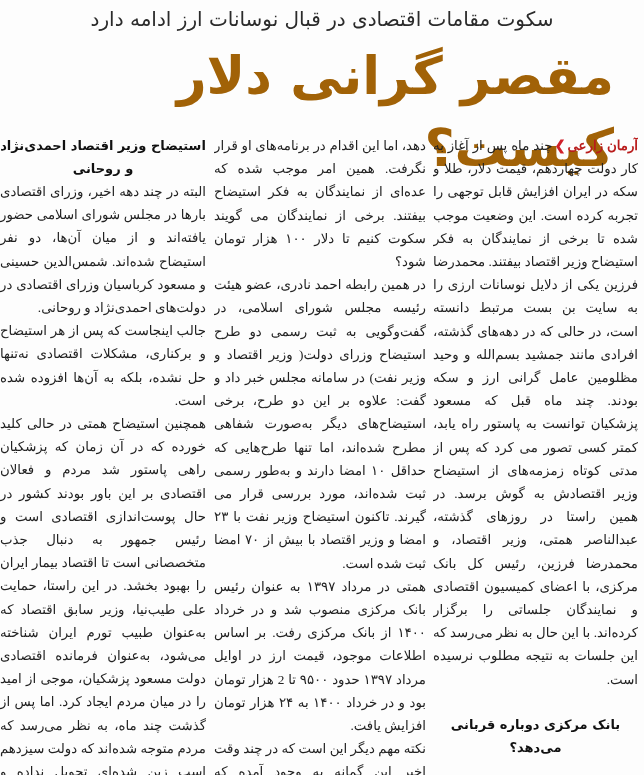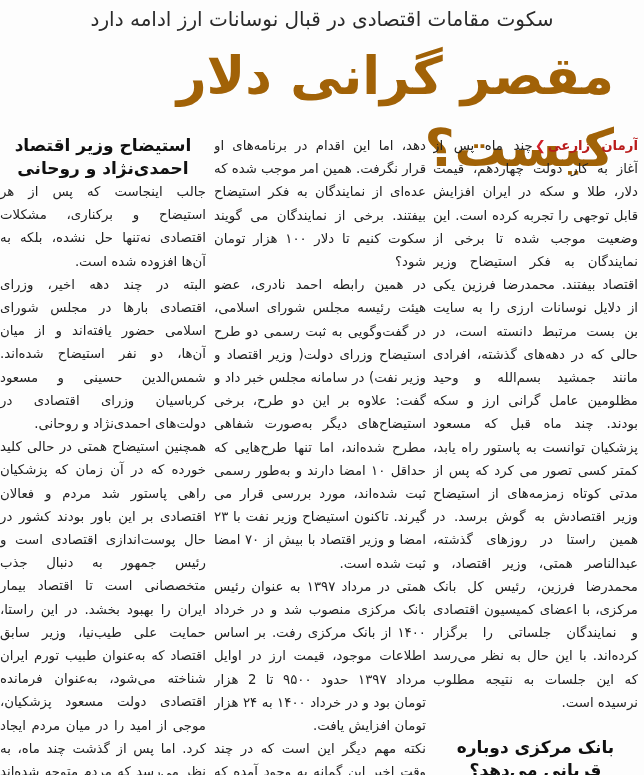--- a/index.html
+++ b/index.html
@@ -19,25 +19,25 @@
       position: absolute; top: 134px; left: 0; right: 0; bottom: 0;
     }
     .col {
       position: absolute; top: 0; bottom: 0;
       font-size: 13.3px; line-height: 23.2px; text-align: justify; text-align-last: right;
       color: #222; overflow: hidden;
     }
     .col-1 { right: 6px; width: 205px; }
     .col-2 { right: 218px; width: 212px; }
     .col-3 { right: 438px; width: 206px; left: 0; }
-    .col p { margin: 0; text-indent: 0; }
+    .col p { margin: 0; text-indent: 0; font-family: Liberation Serif, serif; }
     .author { font-weight: bold; color: #b91c1c; }
     .marker { color: #d0202a; font-weight: bold; margin: 0 2px; }
     .subhead {
-      font-weight: bold; font-size: 17px; line-height: 23px; color: #111;
+      font-weight: bold; font-size: 13px; line-height: 23px; color: #111;
       text-align: center; text-align-last: center;
     }
     .sub-gap { margin-top: 22px; }
   </style>
 </head>
 <body>
 
 <div class="page">
   <div class="kicker">سکوت مقامات اقتصادی در قبال نوسانات ارز ادامه دارد</div>
   <div class="headline">مقصر گرانی دلار کیست؟</div>
@@ -54,19 +54,19 @@
 
     <div class="col col-2">
       <p>دهد، اما این اقدام در برنامه‌های او قرار نگرفت. همین امر موجب شده که عده‌ای از نمایندگان به فکر استیضاح بیفتند. برخی از نمایندگان می گویند سکوت کنیم تا دلار ۱۰۰ هزار تومان شود؟</p>
       <p>در همین رابطه احمد نادری، عضو هیئت رئیسه مجلس شورای اسلامی، در گفت‌وگویی به ثبت رسمی دو طرح استیضاح وزرای دولت( وزیر اقتصاد و وزیر نفت) در سامانه مجلس خبر داد و گفت: علاوه بر این دو طرح، برخی استیضاح‌های دیگر به‌صورت شفاهی مطرح شده‌اند، اما تنها طرح‌هایی که حداقل ۱۰ امضا دارند و به‌طور رسمی ثبت شده‌اند، مورد بررسی قرار می گیرند. تاکنون استیضاح وزیر نفت با ۲۳ امضا و وزیر اقتصاد با بیش از ۷۰ امضا ثبت شده است.</p>
       <p>همتی در مرداد ۱۳۹۷ به عنوان رئیس بانک مرکزی منصوب شد و در خرداد ۱۴۰۰ از بانک مرکزی رفت. بر اساس اطلاعات موجود، قیمت ارز در اوایل مرداد ۱۳۹۷ حدود ۹۵۰۰ تا 2 هزار تومان بود و در خرداد ۱۴۰۰ به ۲۴ هزار تومان افزایش یافت.</p>
       <p>نکته مهم دیگر این است که در چند وقت اخیر این گمانه به وجود آمده که به‌احتمال زیاد فرزین برای جلب رضایت وزیر اقتصاد و اعمال تغییرات در رهبری ارزی بانک مرکزی، یکی از مقامات ارشد خود را فدای این هدف خواهد کرد. ممکن است این فرد قربانی، محمد آرام، معاون ارزی او باشد.</p>
     </div>
 
     <div class="col col-3">
       <div class="subhead">استیضاح وزیر اقتصاد احمدی‌نژاد و روحانی</div>
+      <p>البته در چند دهه اخیر، وزرای اقتصادی بارها در مجلس شورای اسلامی حضور یافته‌اند و از میان آن‌ها، دو نفر استیضاح شده‌اند. شمس‌الدین حسینی و مسعود کرباسیان وزرای اقتصادی در دولت‌های احمدی‌نژاد و روحانی.</p>
       <p>جالب اینجاست که پس از هر استیضاح و برکناری، مشکلات اقتصادی نه‌تنها حل نشده، بلکه به آن‌ها افزوده شده است.</p>
-      <p>البته در چند دهه اخیر، وزرای اقتصادی بارها در مجلس شورای اسلامی حضور یافته‌اند و از میان آن‌ها، دو نفر استیضاح شده‌اند. شمس‌الدین حسینی و مسعود کرباسیان وزرای اقتصادی در دولت‌های احمدی‌نژاد و روحانی.</p>
       <p>همچنین استیضاح همتی در حالی کلید خورده که در آن زمان که پزشکیان راهی پاستور شد مردم و فعالان اقتصادی بر این باور بودند کشور در حال پوست‌اندازی اقتصادی است و رئیس جمهور به دنبال جذب متخصصانی است تا اقتصاد بیمار ایران را بهبود بخشد. در این راستا، حمایت علی طیب‌نیا، وزیر سابق اقتصاد که به‌عنوان طبیب تورم ایران شناخته می‌شود، به‌عنوان فرمانده اقتصادی دولت مسعود پزشکیان، موجی از امید را در میان مردم ایجاد کرد. اما پس از گذشت چند ماه، به نظر می‌رسد که مردم متوجه شده‌اند که دولت سیزدهم اسب زین شده‌ای تحویل نداده و ساکنان پاستور با چالش‌های جدی روبرو هستند.</p>
 
     </div>
   </div>
 </div>
 
 </body></html>

